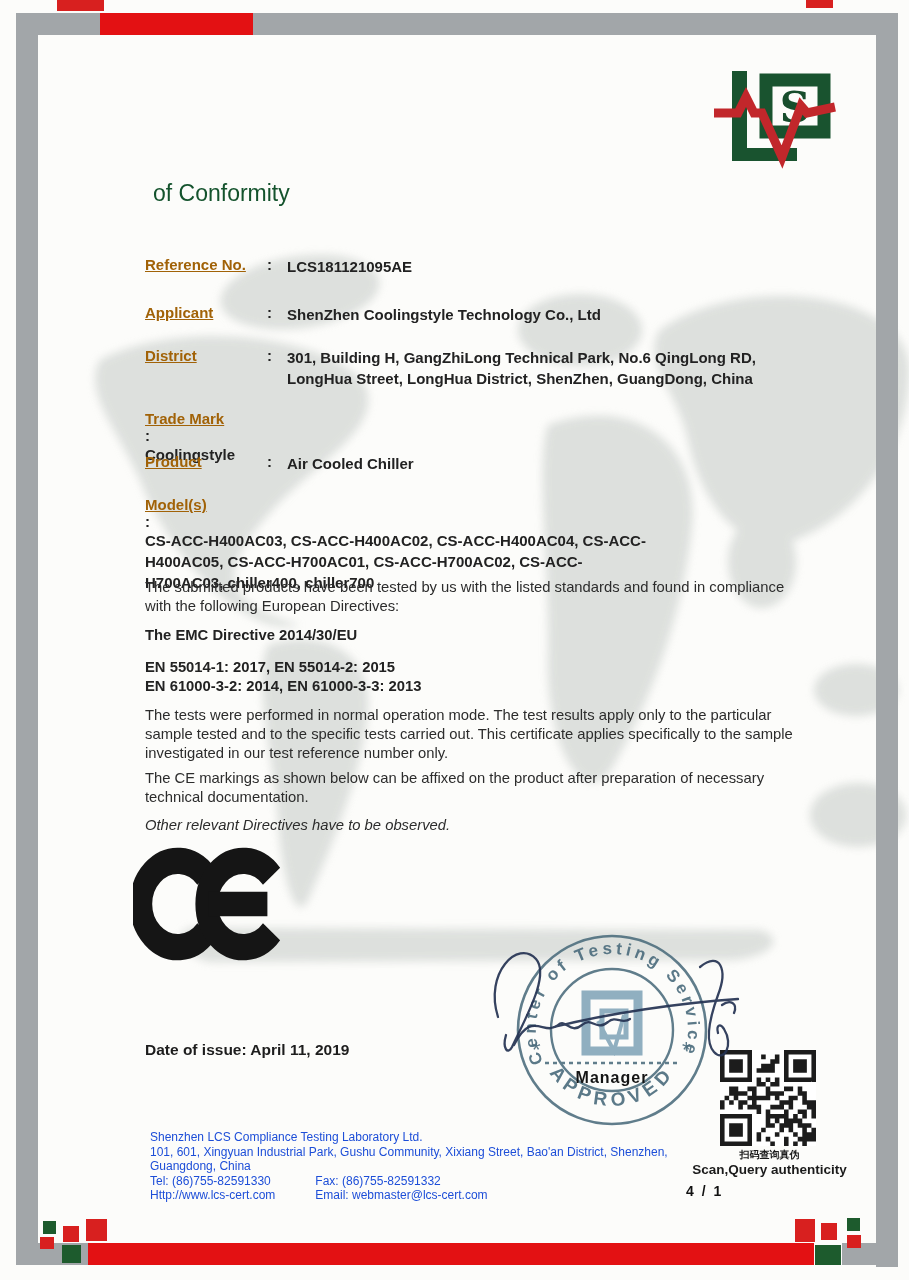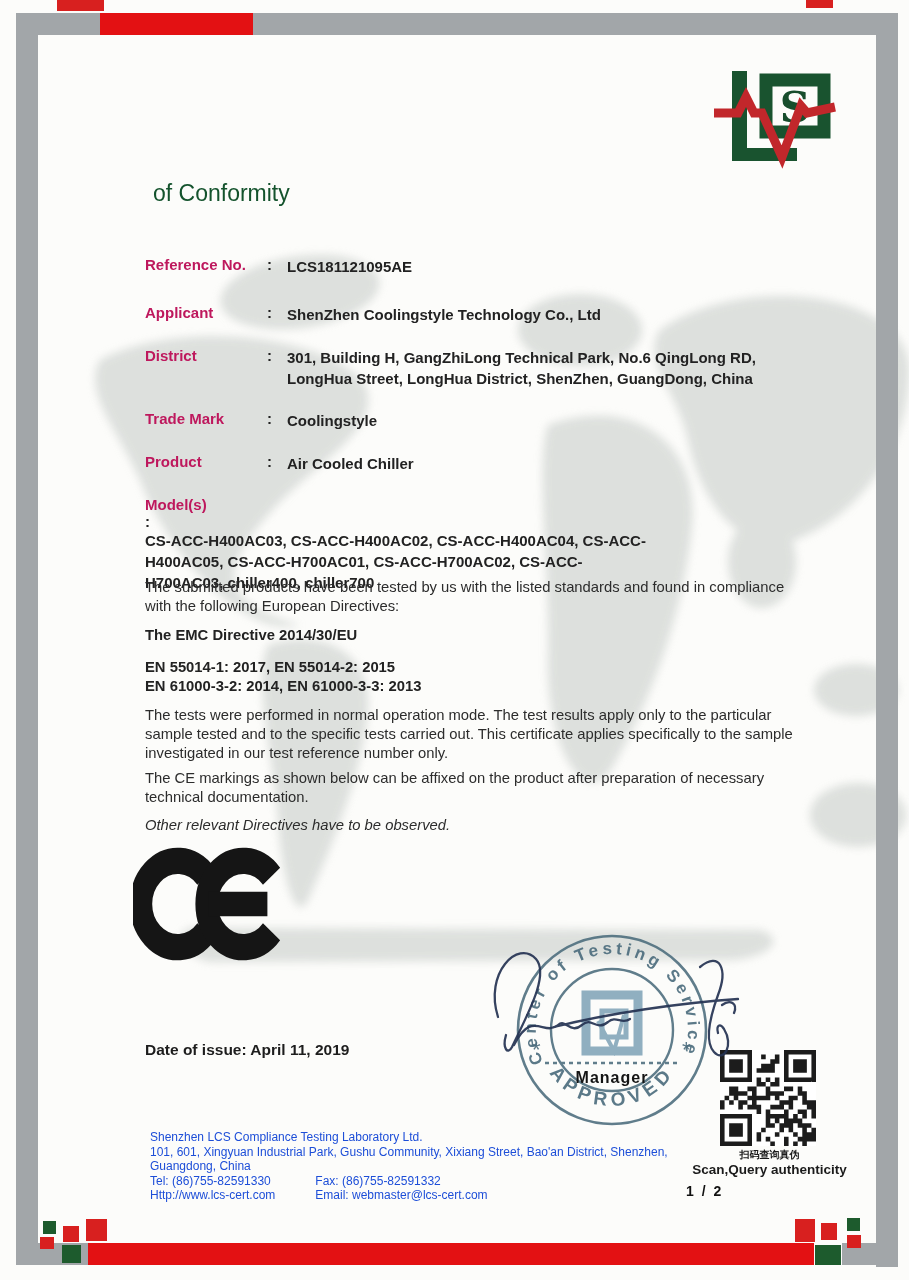--- a/index.html
+++ b/index.html
@@ -9,21 +9,21 @@
   
   .bar{position:absolute;background:#a2a6a9;}
   .bar.red{background:#e31113;}
   .sq{position:absolute;}
   .sq.red{background:#d8201f;}
   .sq.green{background:#1d5b2d;}
   
   .title{font-size:37px;font-weight:bold;color:#1b1b1b;letter-spacing:1px;}
   .subtitle{font-size:23px;font-weight:normal;color:#14532d;}
   .frow{position:absolute;left:145px;display:flex;width:650px;}
-  .flabel{width:122px;font-size:15px;font-weight:bold;color:#be185d;flex:none;}
+  .flabel{width:122px;font-size:15px;font-weight:bold;color:#a16207;flex:none;text-decoration:underline;}
   .fcolon{width:20px;font-size:15px;font-weight:bold;color:#222;flex:none;}
   .fvalue{width:505px;font-size:15px;font-weight:bold;color:#222;line-height:21px;}
   .para{position:absolute;left:145px;width:660px;font-size:14.8px;line-height:19px;color:#2c2c2c;}
   .para.bold{font-weight:bold;color:#222;}
   .footer-line{font-size:12px;line-height:14.5px;color:#1d4ed8;}
   .qr-caption{font-weight:bold;color:#1b1b1b;text-align:center;}
   .pagenum{font-size:14px;font-weight:bold;color:#111;letter-spacing:2px;}
   .datecell{font-size:15.5px;font-weight:bold;color:#1d1d1d;}
 </style>
 </head>
@@ -94,21 +94,21 @@
   <div class="frow" style="top:304px;z-index:2;">
     <div class="flabel">Applicant</div>
     <div class="fcolon">:</div>
     <div class="fvalue">ShenZhen Coolingstyle Technology Co., Ltd</div>
   </div>
   <div class="frow" style="top:347px;z-index:2;">
     <div class="flabel">District</div>
     <div class="fcolon">:</div>
     <div class="fvalue">301, Building H, GangZhiLong Technical Park, No.6 QingLong RD, LongHua Street, LongHua District, ShenZhen, GuangDong, China</div>
   </div>
-  <div class="frow" style="top:410px;z-index:2;">
+  <div class="frow" style="top:410px;z-index:2;flex-direction:column;">
     <div class="flabel">Trade Mark</div>
     <div class="fcolon">:</div>
     <div class="fvalue">Coolingstyle</div>
   </div>
   <div class="frow" style="top:453px;z-index:2;">
     <div class="flabel">Product</div>
     <div class="fcolon">:</div>
     <div class="fvalue">Air Cooled Chiller</div>
   </div>
   <div class="frow" style="top:496px;z-index:2;flex-direction:column;">
@@ -180,15 +180,15 @@
     <div class="footer-line">
       <span style="display:inline-block;width:162px;">Tel: (86)755-82591330</span>
       <span>Fax: (86)755-82591332</span>
     </div>
     <div class="footer-line">
       <span style="display:inline-block;width:162px;">Http://www.lcs-cert.com</span>
       <span>Email: webmaster@lcs-cert.com</span>
     </div>
   </div>
 
-  <div class="abs pagenum" style="left:686px;top:1183px;z-index:2;">1 / 2</div>
+  <div class="abs pagenum" style="left:686px;top:1183px;z-index:2;">4 / 1</div>
 
 </div>
 
 </body></html>

